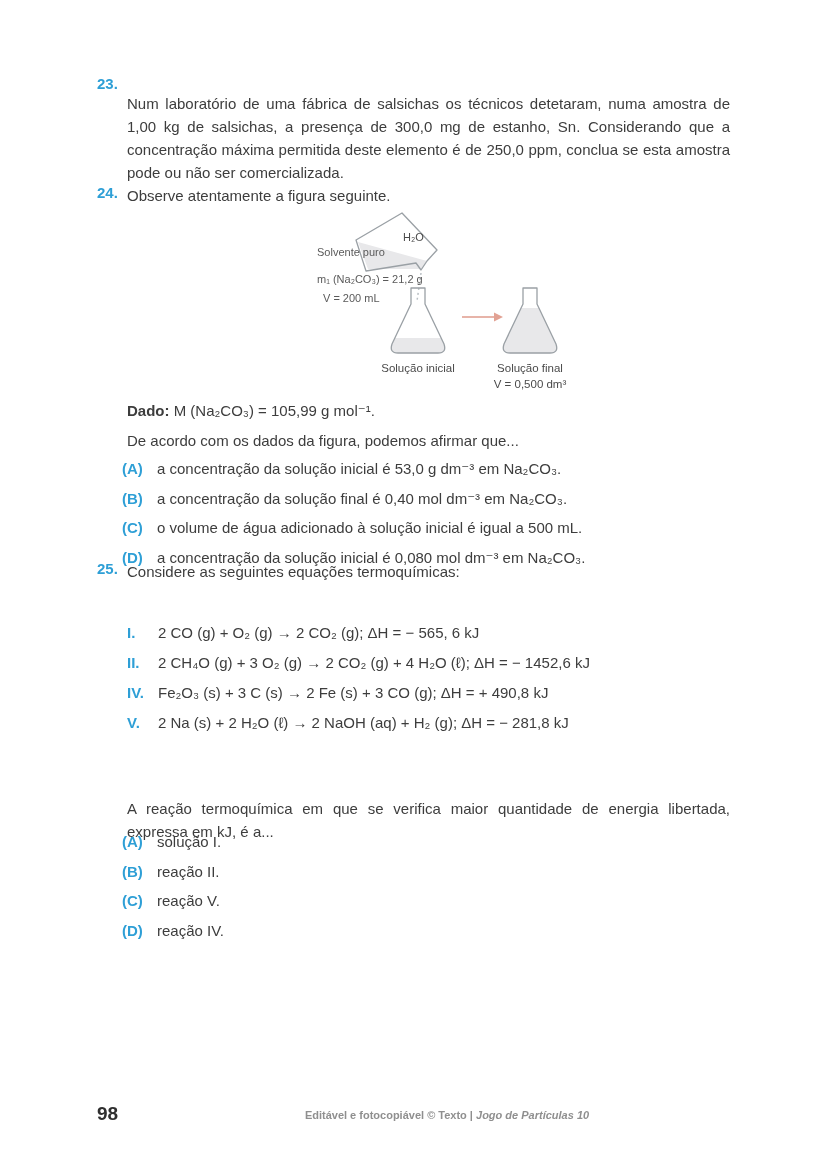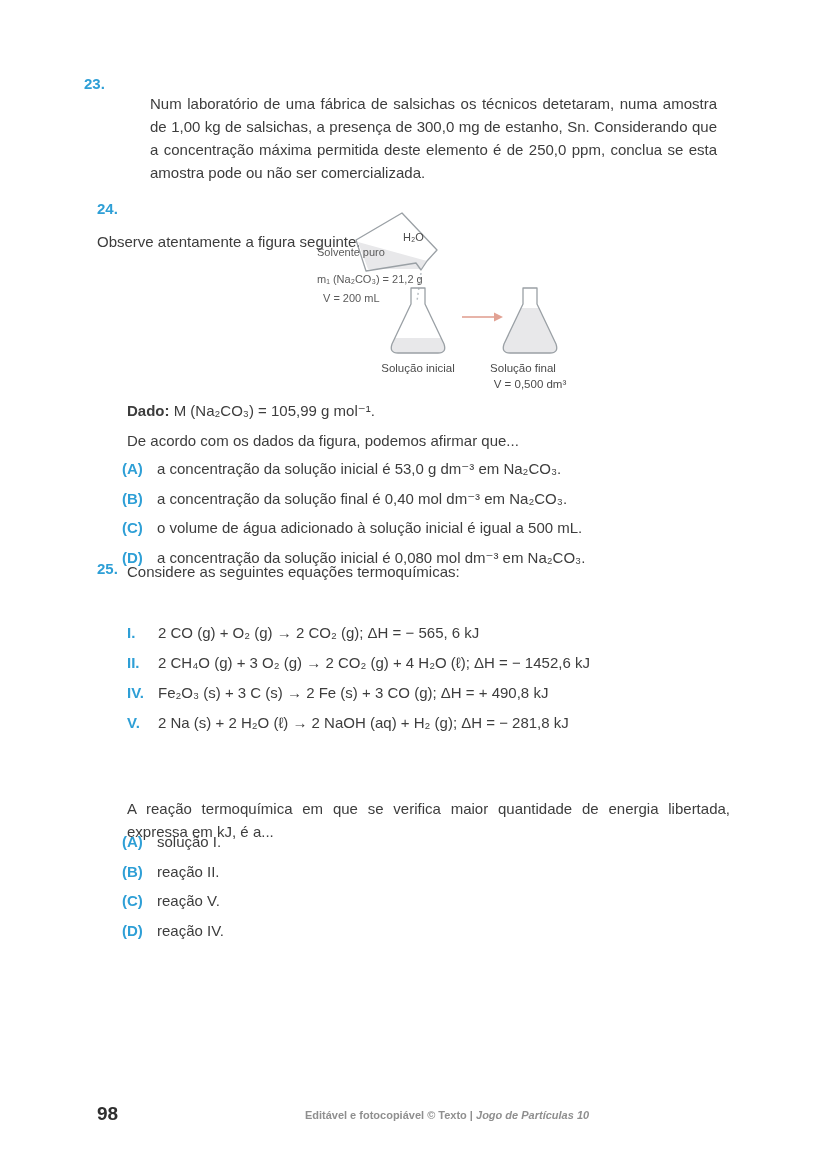--- a/index.html
+++ b/index.html
@@ -24,26 +24,26 @@
   .footer-center{position:absolute;left:0;top:1109px;width:828px;text-align:center;
     font-size:11px;font-weight:bold;color:#8f8f8f;margin-left:33px;}
   .footer-center .book{font-style:italic;}
   svg{display:block;}
 </style>
 </head>
 <body>
 
 <div class="page">
 
-  <div class="abs qrow" style="left:84px;top:75px;width:633px;gap:36px;">
+  <div class="abs qrow" style="left:97px;top:75px;width:633px;">
     <div class="qnum">23.</div>
     <div class="qbody just">Num laboratório de uma fábrica de salsichas os técnicos detetaram, numa amostra de 1,00 kg de salsichas, a presença de 300,0 mg de estanho, Sn. Considerando que a concentração máxima permitida deste elemento é de 250,0 ppm, conclua se esta amostra pode ou não ser comercializada.</div>
   </div>
 
-  <div class="abs qrow" style="left:97px;top:200px;width:633px;flex-direction:column;">
+  <div class="abs qrow" style="left:97px;top:184px;width:633px;">
     <div class="qnum">24.</div>
     <div class="qbody">Observe atentamente a figura seguinte.</div>
   </div>
 
   <div class="fig">
     <svg width="470" height="198" viewBox="0 0 470 198">
 
       <path d="M78,37 L147,56 L141,64 L88,64 Z" fill="#E8E8EA" stroke="none"></path>
 
       <path d="M122,8 L157,45 L147,56 L141,65 L136,58 L86,66 L76,35 Z" fill="none" stroke="#9aa0a5" stroke-width="1.3" stroke-linejoin="round"></path>
@@ -59,21 +59,21 @@
 
       <path d="M241,103 L259,103 L276,139 Q279,148 270,148 L230,148 Q221,148 224,139 Z" fill="#E8E8EA"></path>
 
       <path d="M243,83 L257,83 L257,99 L276,139 Q279,148 270,148 L230,148 Q221,148 224,139 L243,99 Z" fill="none" stroke="#9aa0a5" stroke-width="1.3" stroke-linejoin="round"></path>
     </svg>
     <span class="figlabel" style="left:100px;top:26px;color:#4a4a4a;">H₂O</span>
     <span class="figlabel" style="left:14px;top:41px;">Solvente puro</span>
     <span class="figlabel" style="left:14px;top:68px;">m₁ (Na₂CO₃) = 21,2 g</span>
     <span class="figlabel" style="left:20px;top:87px;">V = 200 mL</span>
     <span class="figcap" style="left:83px;top:156px;">Solução inicial</span>
-    <span class="figcap" style="left:188px;top:156px;">Solução final</span>
+    <span class="figcap" style="left:195px;top:156px;">Solução final</span>
     <span class="figcap" style="left:195px;top:172px;">V = 0,500 dm³</span>
   </div>
 
   <div class="abs" style="left:127px;top:399px;width:603px;line-height:23px;">
     <span class="dado-label">Dado:</span><span> M (Na₂CO₃) = 105,99 g mol⁻¹.</span>
   </div>
 
   <div class="abs" style="left:127px;top:429px;width:603px;line-height:23px;">De acordo com os dados da figura, podemos afirmar que...</div>
 
   <div class="abs" style="left:122px;top:457px;width:608px;">

